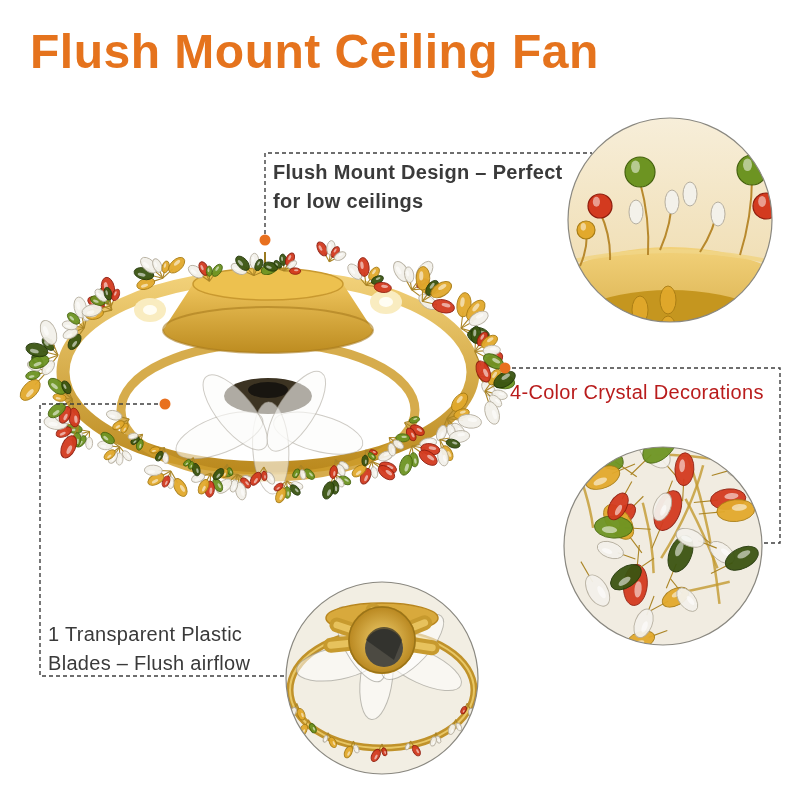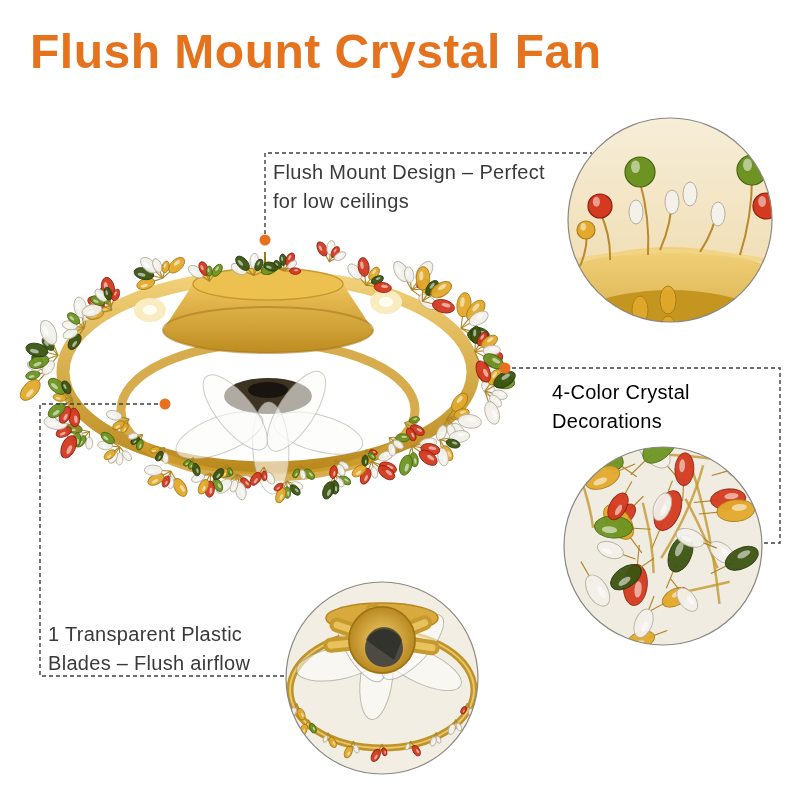--- a/index.html
+++ b/index.html
@@ -819,27 +819,27 @@
       </g>
 
     <path class="dash" d="M265,234 L265,153 L592,153" style="stroke: rgb(63, 63, 63);"></path>
     <path class="dash" d="M512,368 L780,368 L780,543 L762,543" style="stroke: rgb(63, 63, 63);"></path>
     <path class="dash" d="M158,404 L40,404 L40,676 L286,676" style="stroke: rgb(63, 63, 63);"></path>
     <circle class="dot" cx="265" cy="240" r="5.5" style="fill: rgb(232, 112, 31);"></circle>
     <circle class="dot" cx="505" cy="368" r="5.5" style="fill: rgb(232, 112, 31);"></circle>
     <circle class="dot" cx="165" cy="404" r="5.5" style="fill: rgb(232, 112, 31);"></circle>
   </svg>
 
-  <h1 class="title" style="color: rgb(229, 115, 29);">Flush Mount Crystal Fan</h1>
+  <h1 class="title" style="color: rgb(229, 115, 29);">Flush Mount Ceiling Fan</h1>
 
-  <div class="callout" id="callout-flush" style="color: rgb(58, 58, 58);">
+  <div class="callout" id="callout-flush" style="color: rgb(58, 58, 58); font-weight: bold;">
     <div>Flush Mount Design – Perfect</div>
     <div>for low ceilings</div>
   </div>
-  <div class="callout" id="callout-crystal" style="color: #000000; margin-left: 42px;">
+  <div class="callout" id="callout-crystal" style="color: #b91c1c;">
     <div>4-Color Crystal Decorations</div>
   </div>
   <div class="callout" id="callout-blades" style="color: rgb(58, 58, 58);">
     <div>1 Transparent Plastic</div>
     <div>Blades – Flush airflow</div>
   </div>
 
 </div>
 
 </body></html>

